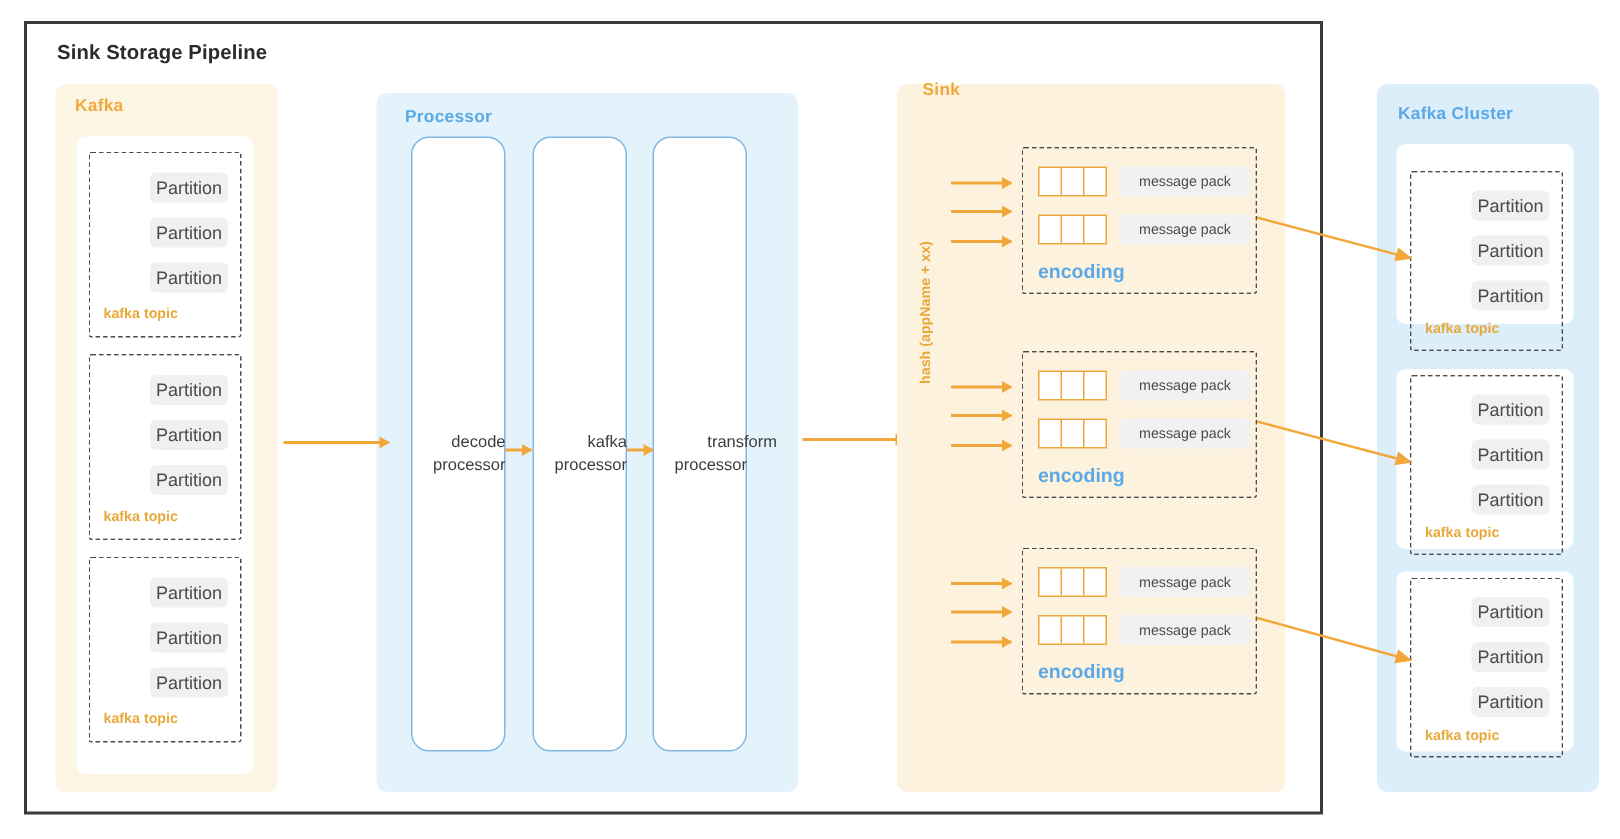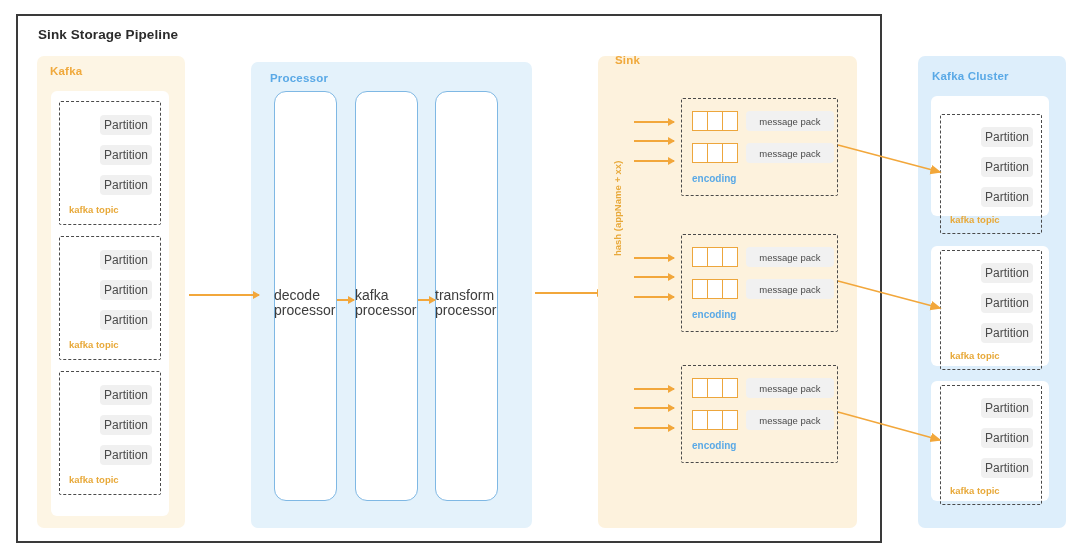--- a/index.html
+++ b/index.html
@@ -104,22 +104,22 @@
     width: 63px;
     height: 410px;
     border: 1.3px solid #7fb8e4;
     border-radius: 12px;
     background: #ffffff;
     box-sizing: border-box;
   }
   .proc-text {
     position: absolute;
     width: 63px;
-    text-align: left;
-    font-size: 14px;
+    text-align: right;
+    font-size: 11px;
     color: #3d3d3d;
     line-height: 15px;
   }
 
   
   .h-arrow {
     position: absolute;
     height: 1.6px;
     background: #f2a73b;
   }
@@ -163,21 +163,21 @@
     background: #f1f1f1;
     border-radius: 4px;
     font-size: 9.5px;
     color: #4a4a4a;
     display: flex;
     align-items: center;
     justify-content: center;
   }
   .enc-caption {
     position: absolute;
-    font-size: 10px;
+    font-size: 13px;
     font-weight: bold;
     color: #5aa9e6;
   }
 
   .hash-label {
     position: absolute;
     left: 612px;
     top: 236px;
     width: 100px;
     font-size: 9.5px;
@@ -234,21 +234,21 @@
   <div class="col-label label-blue" style="left:270px; top:72px;">Processor</div>
 
   <div class="proc-pipe" style="left:274px;"></div>
   <div class="proc-pipe" style="left:355px;"></div>
   <div class="proc-pipe" style="left:435px;"></div>
 
   <div class="proc-text" style="left:274px; top:288px;">decode</div>
   <div class="proc-text" style="left:274px; top:303px;">processor</div>
   <div class="proc-text" style="left:355px; top:288px;">kafka</div>
   <div class="proc-text" style="left:355px; top:303px;">processor</div>
-  <div class="proc-text" style="left:435px; top:288px;">transform</div>
+  <div class="proc-text" style="left:435px; top:288px;padding-left:20px;">transform</div>
   <div class="proc-text" style="left:435px; top:303px;">processor</div>
 
   <div class="h-arrow" style="left:337px; top:299px; width:17px;"></div>
   <div class="h-arrow" style="left:418px; top:299px; width:17px;"></div>
 
   <div class="h-arrow" style="left:189px; top:294px; width:70px;"></div>
 
   <div class="h-arrow" style="left:535px; top:292px; width:68px;"></div>
 
   <div class="col col-sink"></div>

